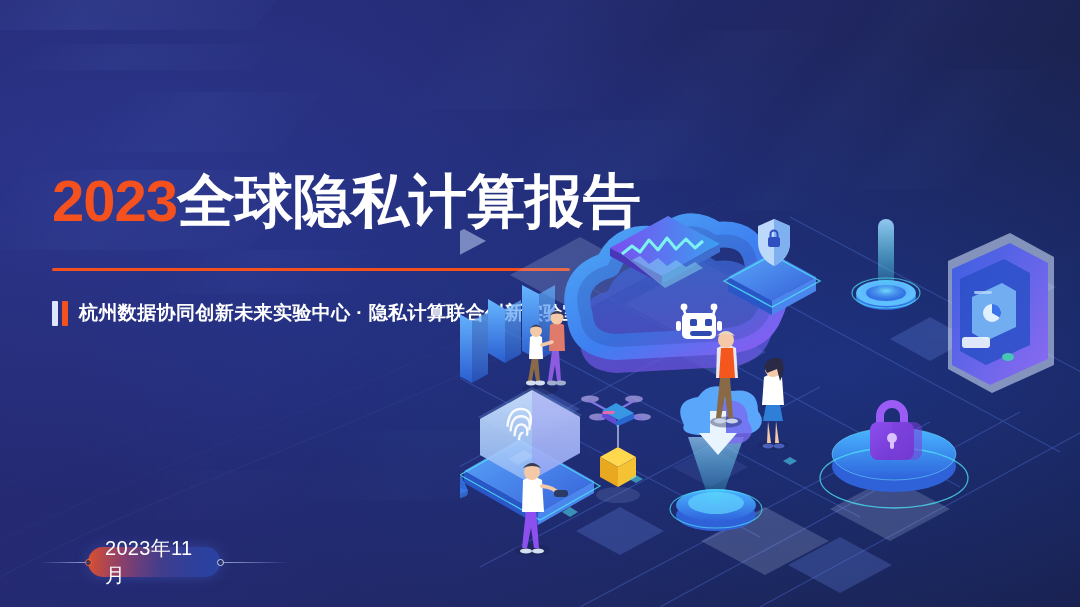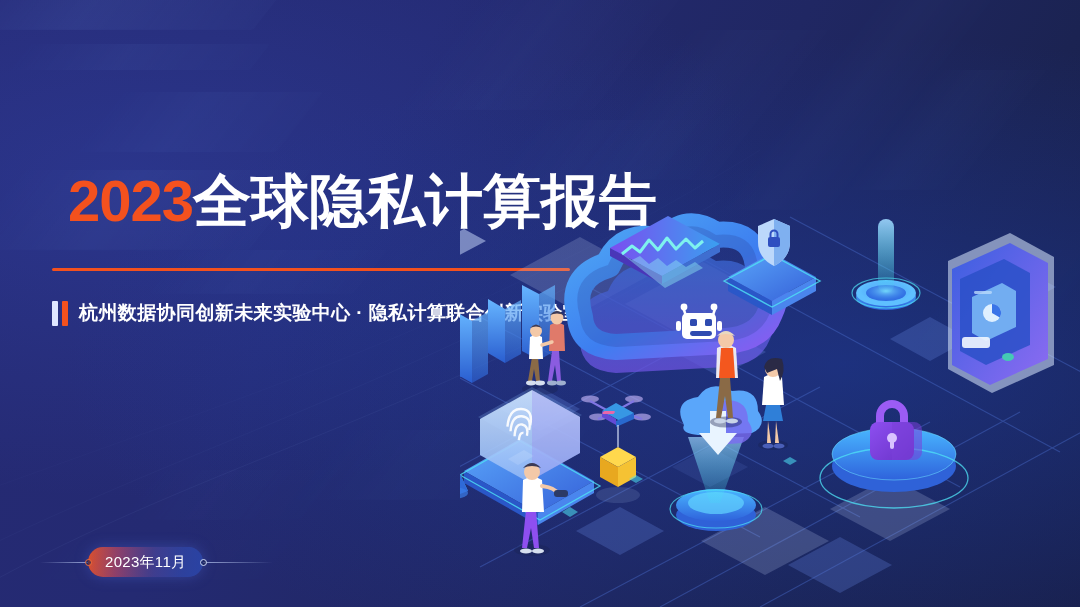--- a/index.html
+++ b/index.html
@@ -32,39 +32,39 @@
   .bg-streaks .s13{left:20px;  top:540px; width:260px;height:40px;opacity:.10;}
   .bg-streaks .s14{left:930px; top:250px; width:140px;height:90px;opacity:.10;}
   .arcs{position:absolute;inset:0;pointer-events:none;opacity:.30;}
 
   
   .logo{position:absolute;right:22px;top:10px;width:92px;text-align:center;}
   .logo svg{display:block;margin:0 auto;}
   .logo-text{margin-top:4px;font-size:9.5px;letter-spacing:2.0px;color:#e7ebff;font-weight:700;}
 
   
-  .headline{position:absolute;left:68px;top:172px;}
+  .headline{position:absolute;left:52px;top:172px;}
   .title{font-size:58px;line-height:1;font-weight:700;color:#ffffff;white-space:nowrap;letter-spacing:0px;}
   .title .year{color:#f4511e;font-family:"Liberation Sans",sans-serif;letter-spacing:-1px;}
   .rule{position:absolute;left:52px;top:268px;width:518px;height:3px;background:#f4511e;border-radius:2px;}
   .subline{position:absolute;left:52px;top:300px;display:flex;align-items:center;gap:11px;}
   .marks{display:flex;gap:4px;}
   .mark{width:6px;height:25px;border-radius:1px;}
   .mark.light{background:#dfe6ff;}
   .mark.orange{background:#f4511e;}
   .subtitle{font-size:19px;font-weight:700;color:#ffffff;letter-spacing:.4px;white-space:nowrap;}
 
   
   .dateline{position:absolute;left:40px;top:547px;display:flex;align-items:center;width:250px;}
   .dl-line{height:1px;background:linear-gradient(90deg,rgba(190,205,245,0) 0%,rgba(190,205,245,.75) 100%);flex:0 0 48px;}
   .dl-line.right{background:linear-gradient(90deg,rgba(190,205,245,.75) 0%,rgba(190,205,245,0) 100%);flex:0 0 70px;}
   .dot{width:7px;height:7px;border-radius:50%;border:1.3px solid #cdd8f5;background:rgba(25,32,80,.6);flex:none;margin:0 -3.5px;z-index:3;}
   .dot.orange{border-color:#f4703a;}
   .pill{position:relative;height:30px;padding:0 17px;display:flex;align-items:center;justify-content:center;
-        border-radius:16px;color:#fff;font-size:15px;letter-spacing:.3px;
+        border-radius:16px;color:#fff;font-size:20px;letter-spacing:.3px;
         background:linear-gradient(95deg,#e8532a 0%,#b0476b 26%,#5a4fa8 58%,#3a53b8 82%,#3257c0 100%);
         box-shadow:0 0 14px rgba(70,95,200,.45);}
   .pill::after{content:"";position:absolute;inset:0;border-radius:16px;background:linear-gradient(95deg,rgba(20,26,70,.05) 0%,rgba(30,40,110,.45) 55%,rgba(35,50,140,.55) 100%);}
   .pill span{position:relative;z-index:2;}
 
   
   .art{position:absolute;right:0;bottom:0;width:620px;height:400px;}
   .art svg{display:block;}
 </style>
 </head>

